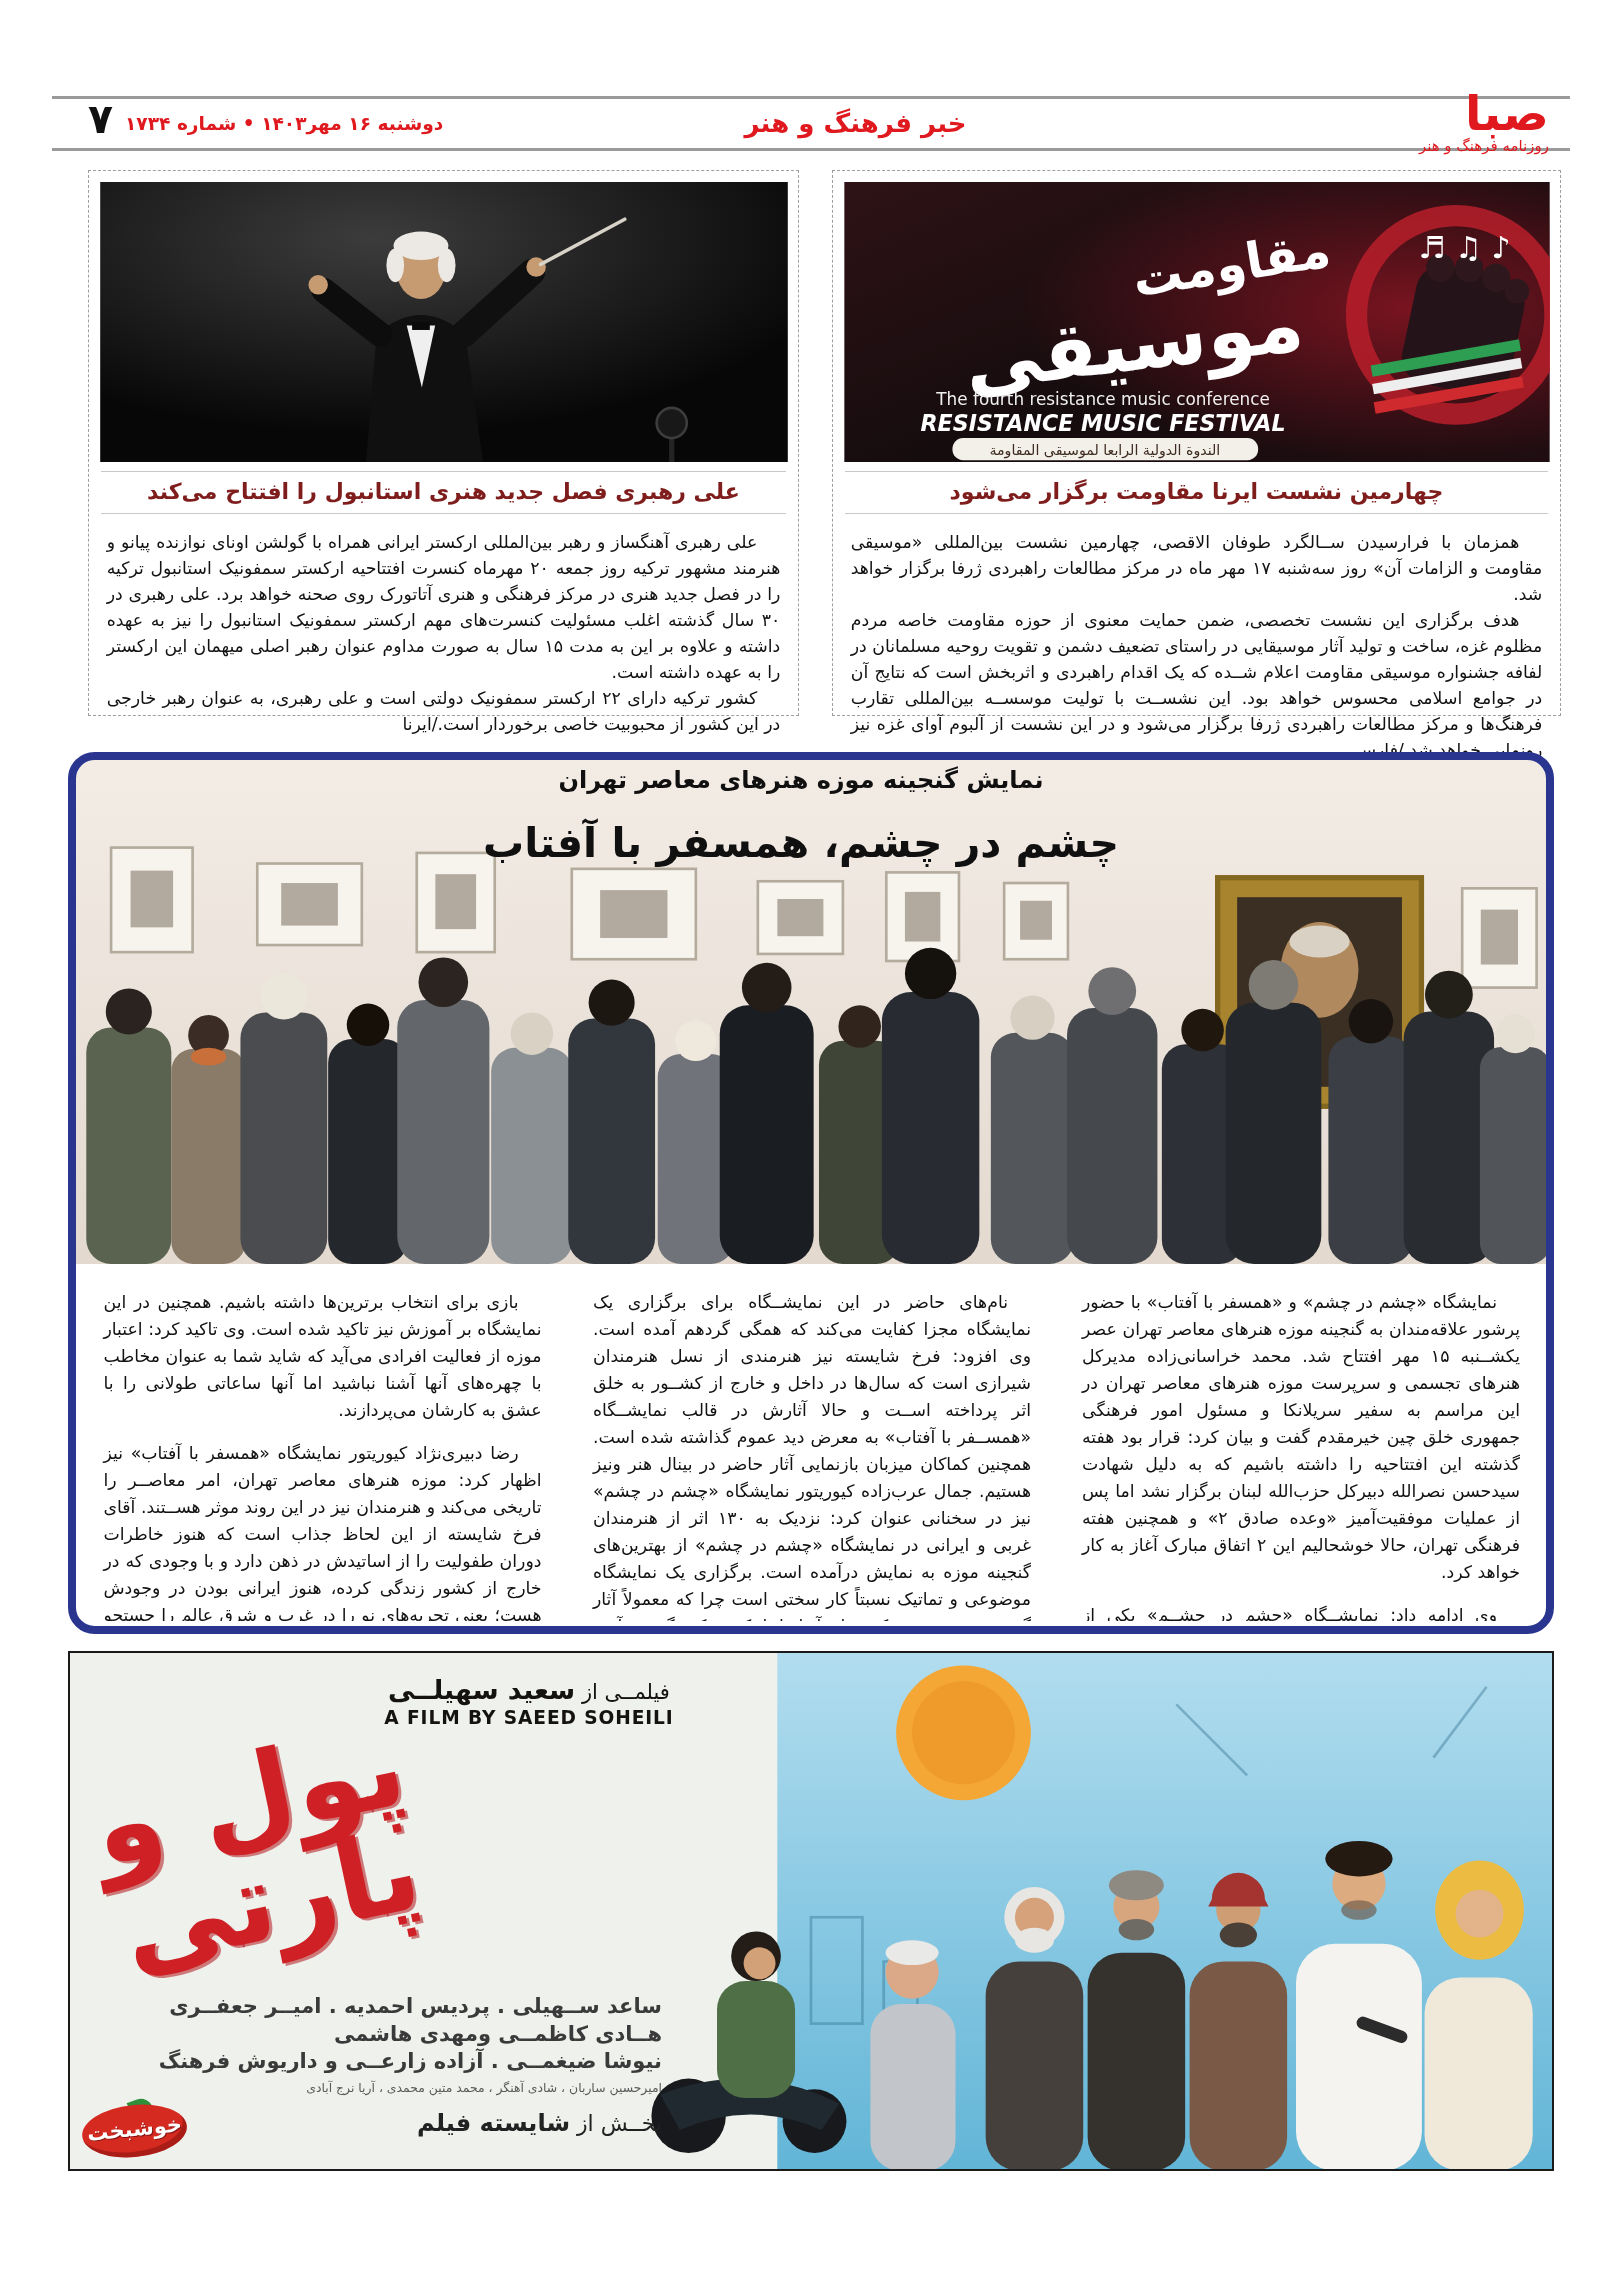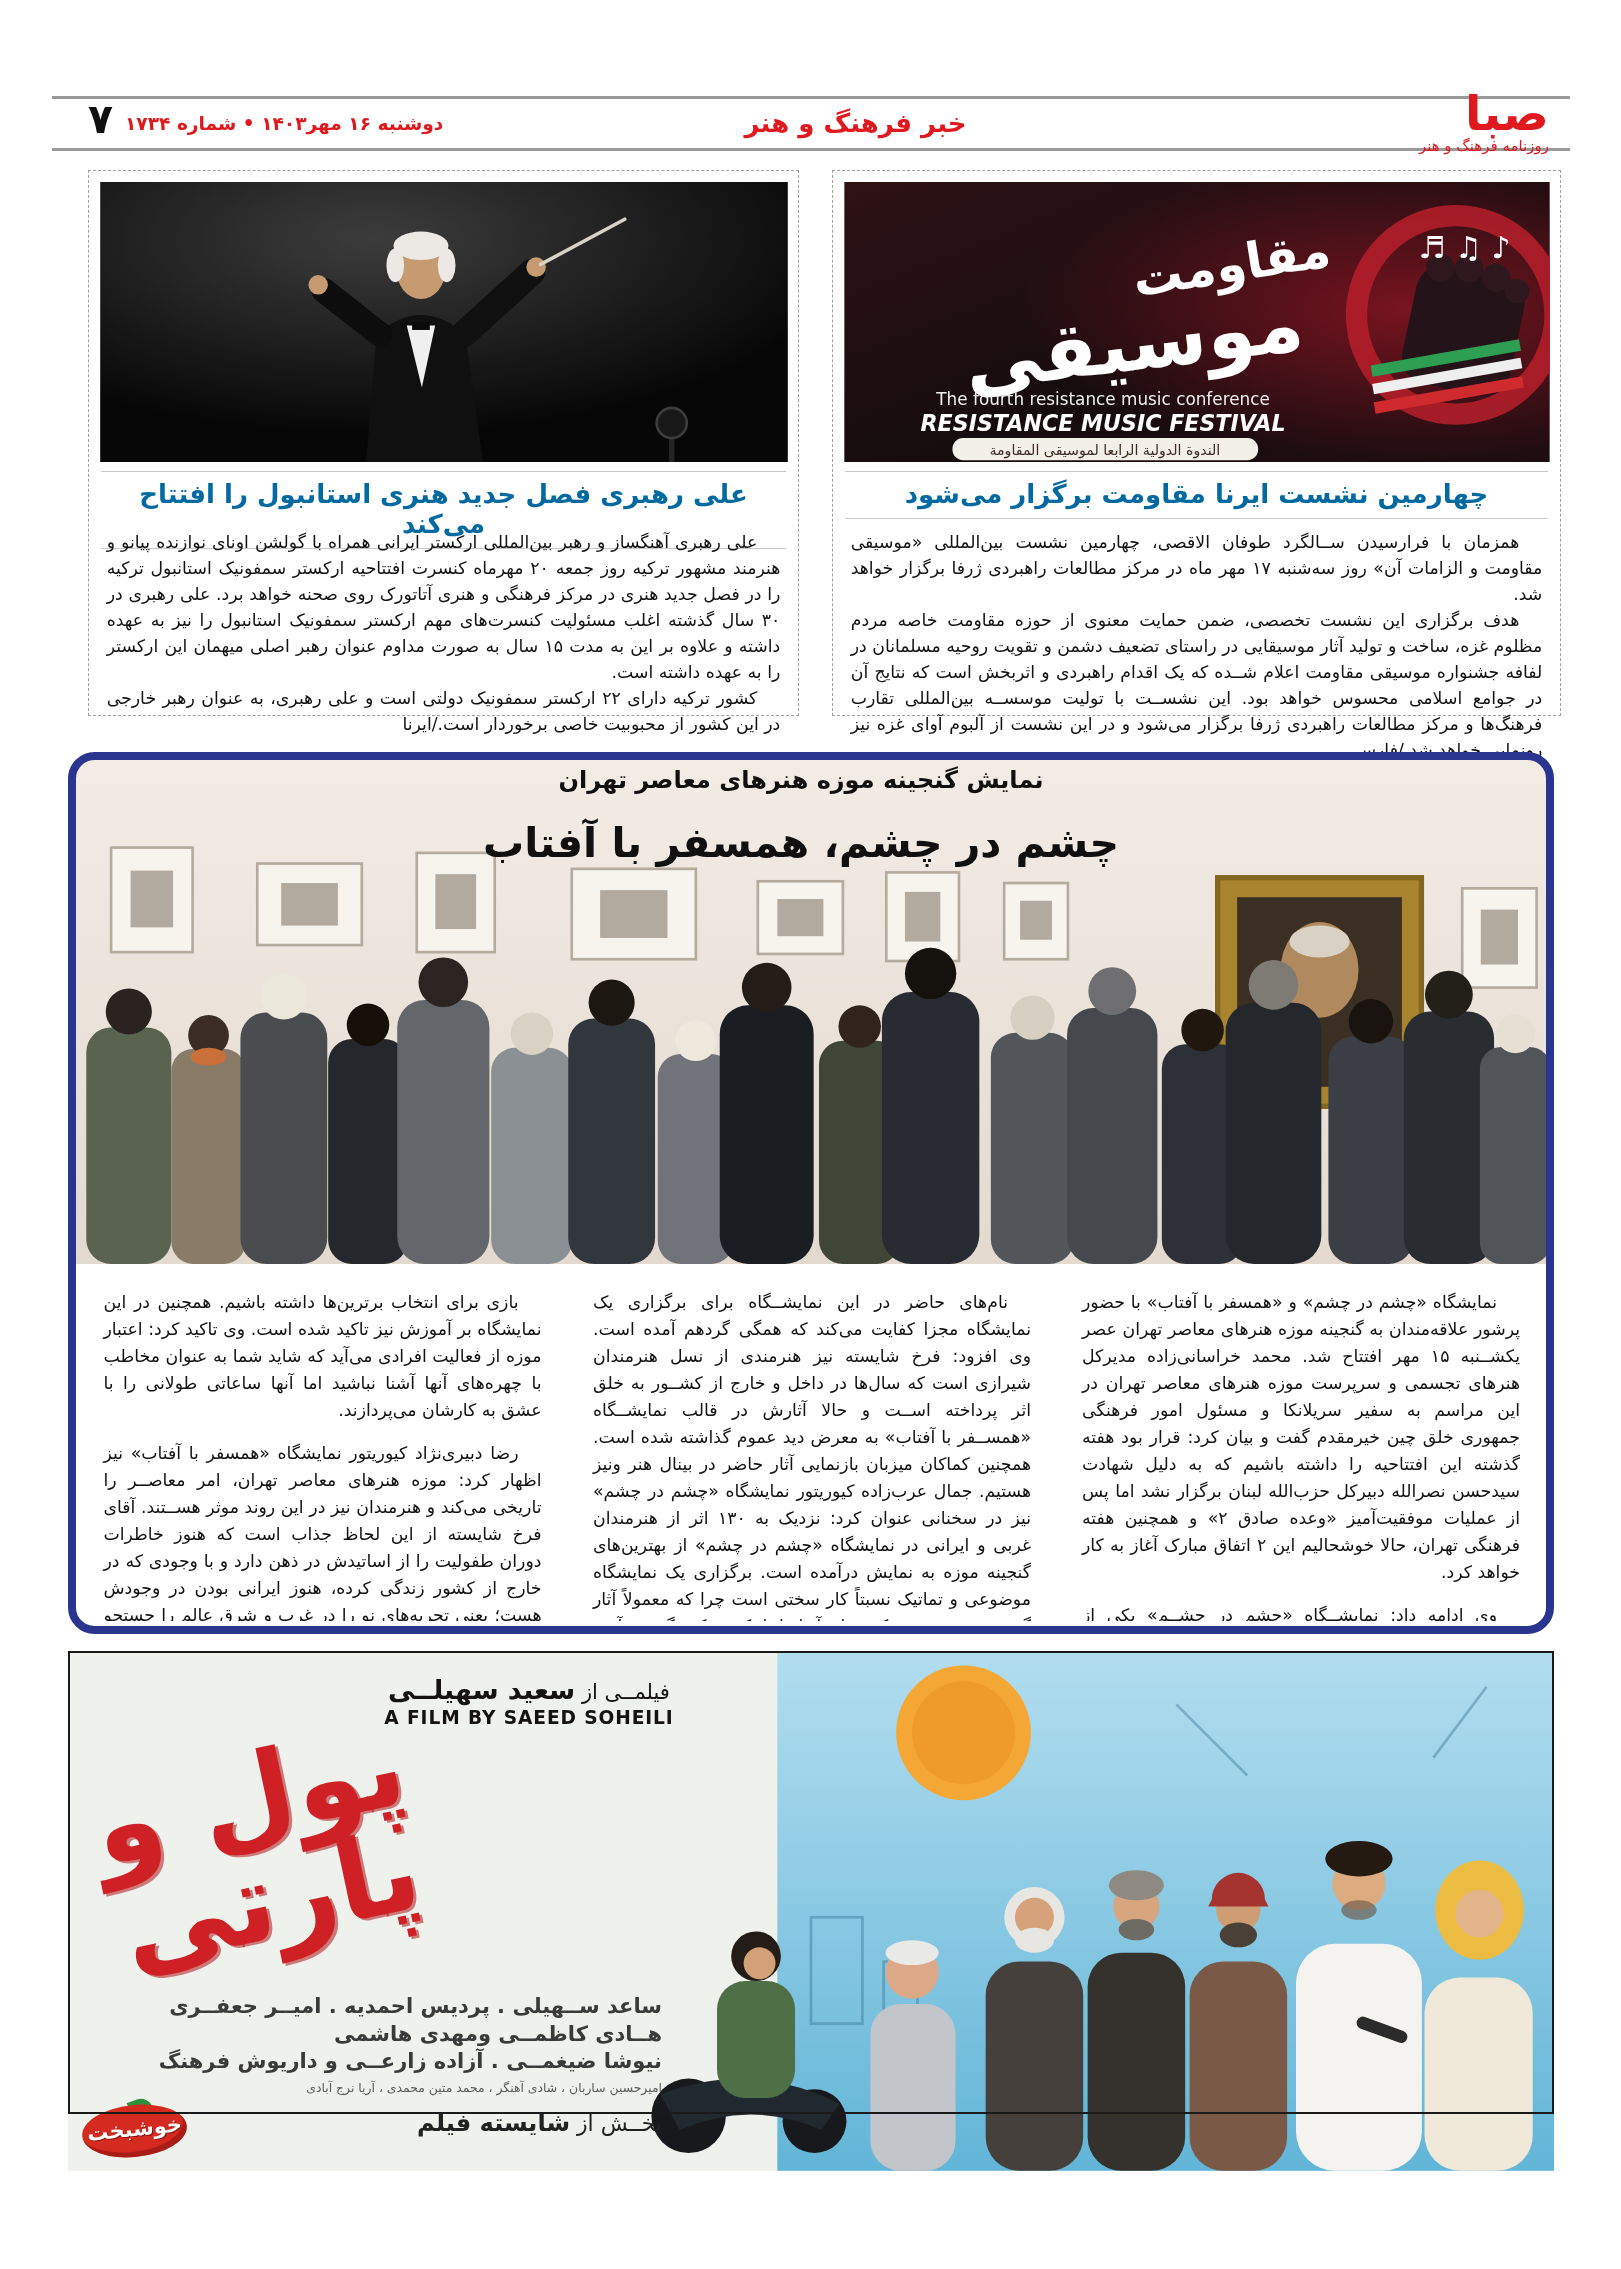--- a/index.html
+++ b/index.html
@@ -11,35 +11,35 @@
   .hrule{position:absolute;left:53px;width:1518px;height:2.7px;background:#9a9a9a;}
   .page-num{position:absolute;left:89px;top:99px;font-size:41px;font-weight:bold;color:#111;line-height:1;}
   .meta{position:absolute;left:126px;top:113px;font-size:18.6px;color:#e0191f;font-weight:bold;direction:rtl;}
   .section-title{position:absolute;left:741px;top:108px;width:231px;text-align:center;font-size:26px;font-weight:bold;color:#e0191f;}
   .logo{position:absolute;left:1417px;top:89px;width:133px;color:#e0191f;}
   .logo .word{font-size:48px;font-weight:bold;line-height:1;letter-spacing:-1.8px;}
   .logo .tag{font-size:15px;margin-top:0;}
   
   .news-box{position:absolute;border:1.8px dashed #9f9f9f;background:#fff;}
   .photo{position:absolute;left:10.6px;top:10.6px;overflow:hidden;}
-  .headline{position:absolute;left:12.4px;right:12.4px;text-align:center;font-weight:bold;font-size:26px;color:#0369a1;
+  .headline{position:absolute;left:12.4px;right:12.4px;text-align:center;font-weight:bold;font-size:22px;color:#7f1d1d;
     border-top:0.9px solid #c9c9c9;border-bottom:0.9px solid #c9c9c9;padding:7px 0 8.9px;}
   .bodytext{position:absolute;left:17.7px;right:17.7px;font-size:17.3px;line-height:26px;color:#121212;text-align:justify;}
   .bodytext p{margin:0;text-indent:23px;}
   
   .feature{position:absolute;left:69px;top:752px;width:1486px;height:882px;}
   .feature-border{position:absolute;inset:0;border:8px solid #2a3590;border-radius:26.6px;z-index:6;pointer-events:none;}
   .museum{position:absolute;left:7px;top:7px;z-index:1;}
   .feat-head{position:absolute;left:312px;top:14px;width:842px;text-align:center;z-index:3;color:#101010;}
   .feat-kicker{font-size:24px;font-weight:bold;margin:0 0 25px;}
   .feat-title{font-size:41px;font-weight:bold;margin:0;}
   .fcol{position:absolute;top:521px;height:348px;font-size:17.3px;line-height:27px;color:#121212;text-align:justify;z-index:2;overflow:hidden;}
   .fcol p{margin:16px;text-indent:23px;}
   
-  .poster{position:absolute;left:69px;top:1651px;width:1486px;height:463px;background:#eef1ec;}
+  .poster{position:absolute;left:69px;top:1651px;width:1486px;height:520px;background:#eef1ec;}
   .poster-border{position:absolute;inset:0;border:2.7px solid #1a1a1a;z-index:8;pointer-events:none;}
   .poster svg{position:absolute;left:0;top:0;}
   .credit{position:absolute;left:266px;top:23px;width:390px;text-align:center;z-index:4;color:#151310;}
   .credit .fa{font-size:21px;}
   .credit .fa b{font-size:26.6px;}
   .credit .en{font-size:18.6px;font-weight:bold;letter-spacing:0.9px;direction:ltr;margin-top:1.8px;}
   .film-title{position:absolute;left:32px;top:92px;width:319px;z-index:4;color:#cf2026;
     font-size:111px;font-weight:bold;line-height:0.95;text-align:center;transform:rotate(-12deg);
     text-shadow:2.7px 2.7px 0 rgba(179,22,27,.55);}
   .cast{position:absolute;left:80px;top:342px;width:514px;text-align:right;z-index:4;color:#3a3a3a;}

